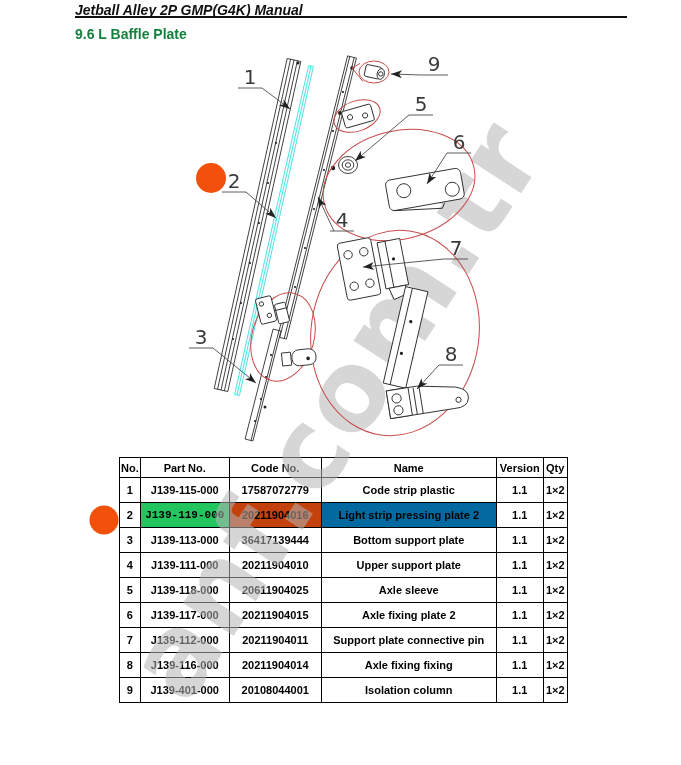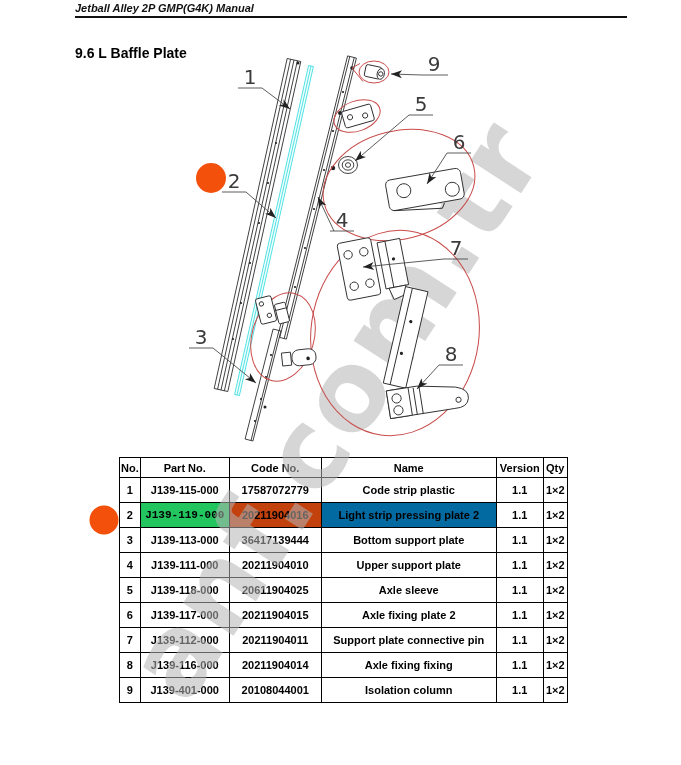--- a/index.html
+++ b/index.html
@@ -1,20 +1,20 @@
 <!DOCTYPE html>
 <html><head>
 <meta charset="utf-8">
 <style>
   html,body{margin:0;padding:0;background:#fff;}
   .page{position:relative;width:681px;height:765px;background:#fff;overflow:hidden;
         font-family:"Liberation Sans",sans-serif;color:#000;}
-  .manual-title{position:absolute;left:75px;top:2px;font-size:11px;font-weight:bold;font-style:italic;color:#111;}
+  .manual-title{position:absolute;left:75px;top:2px;font-size:14px;font-weight:bold;font-style:italic;color:#111;}
   .head-rule{position:absolute;left:75px;top:16px;width:552px;height:2px;background:#111;}
-  .section-title{position:absolute;left:75px;top:26px;font-size:14px;font-weight:bold;color:#000000;margin-top:19px;}
+  .section-title{position:absolute;left:75px;top:26px;font-size:14px;font-weight:bold;color:#15803d;}
   table.parts{position:absolute;left:119px;top:457px;border-collapse:collapse;table-layout:fixed;
         font-family:"Liberation Sans",sans-serif;font-size:11px;font-weight:bold;color:#000;}
   table.parts th,table.parts td{border:1.5px solid #000;text-align:center;vertical-align:middle;
         padding:0 1px;overflow:hidden;white-space:nowrap;background:transparent;}
   table.parts th{height:19px;font-size:11px;}
   table.parts td{height:24px;}
   svg.overlay{position:absolute;left:0;top:0;pointer-events:none;}
   .co{font-family:"DejaVu Sans",sans-serif;font-size:20px;fill:#3a3a3a;}
 </style>
 </head>

